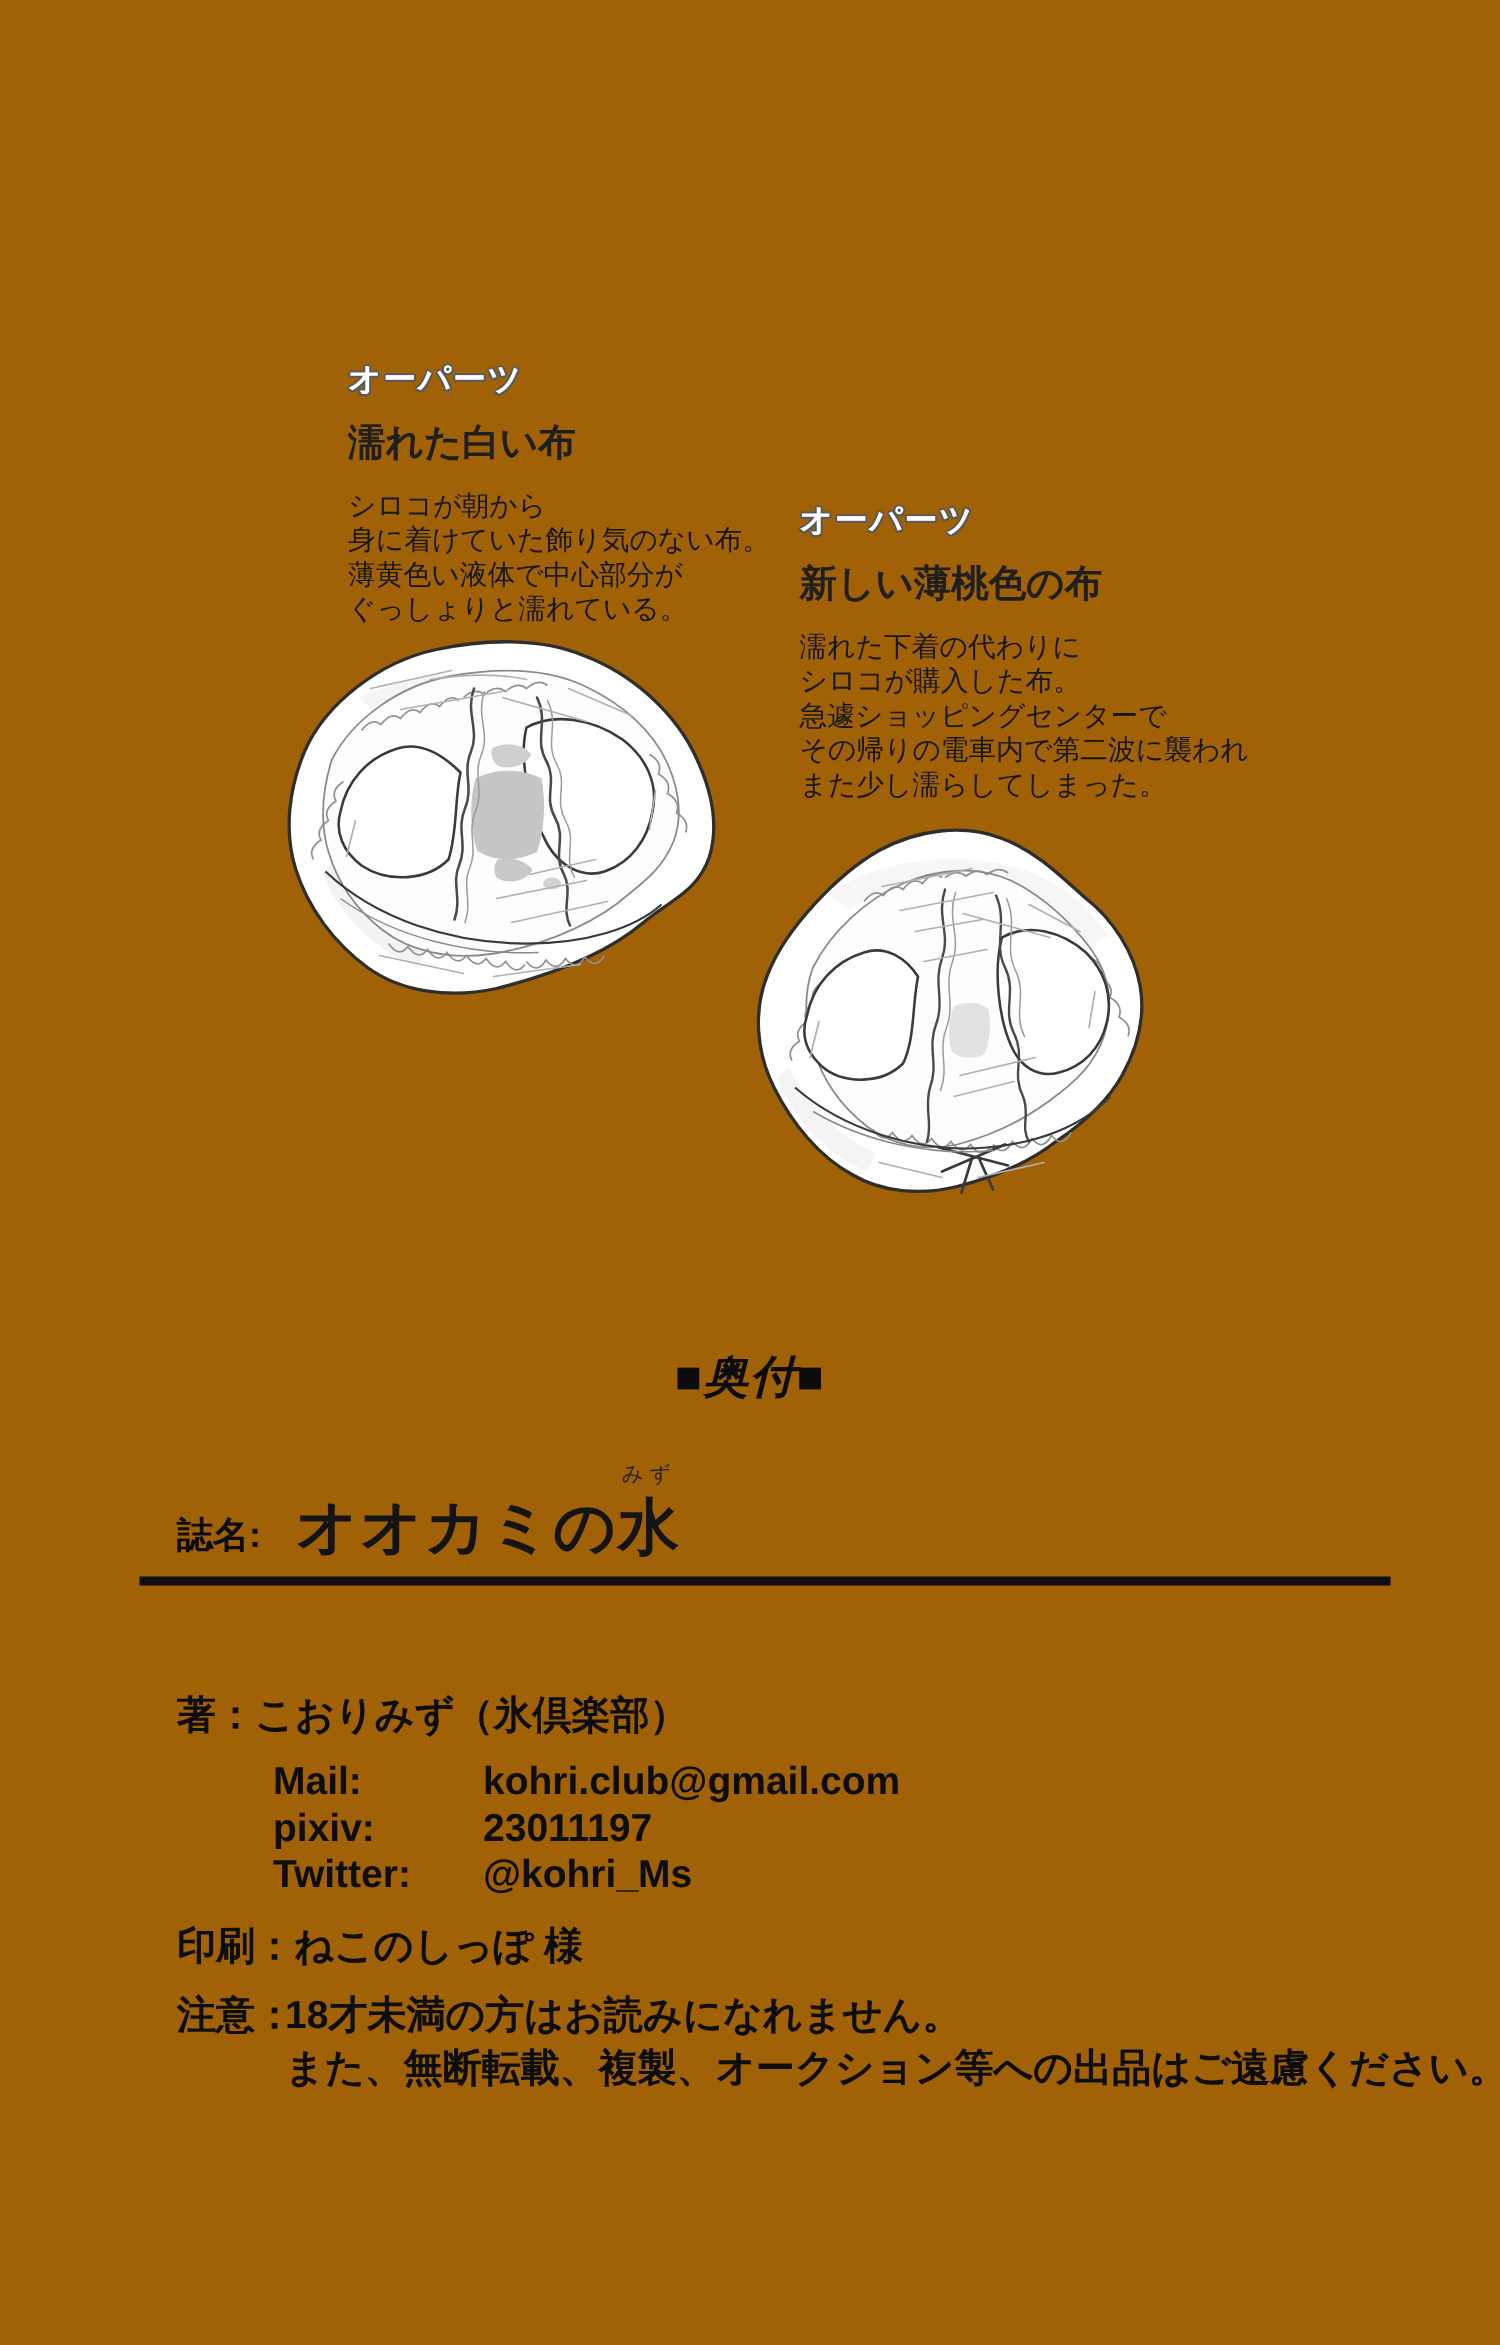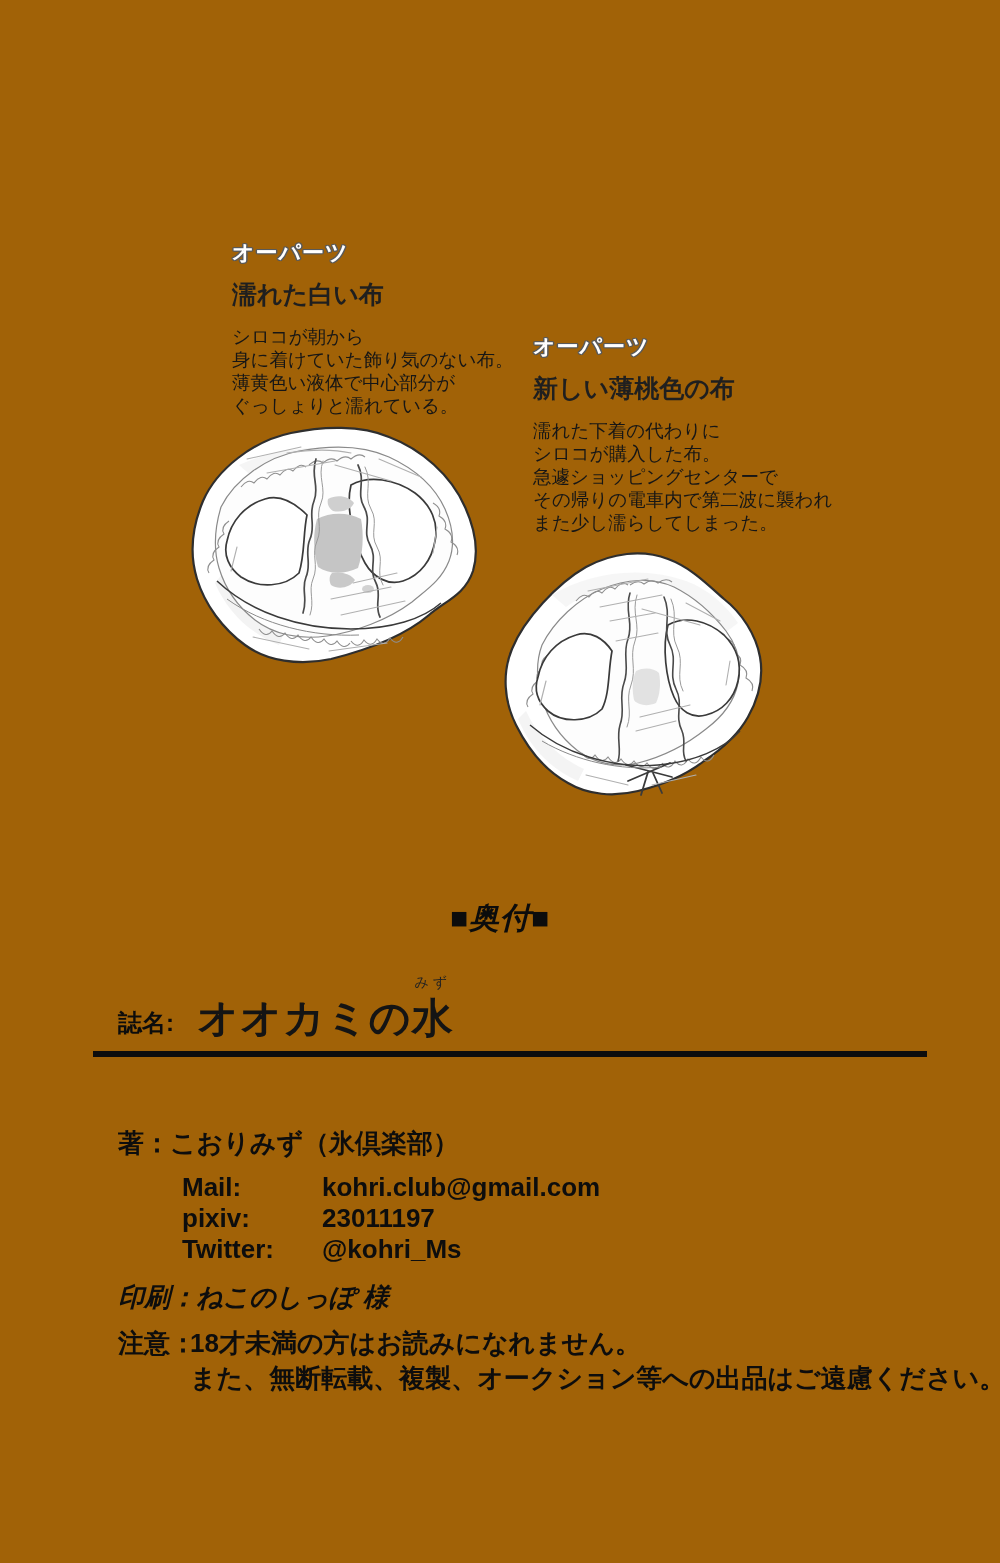--- a/index.html
+++ b/index.html
@@ -33,21 +33,21 @@
   .ruby-wrap{position:relative; display:inline-block;}
   .furi{position:absolute; left:50%; top:-17px; transform:translateX(-50%);
         font-size:14px; font-weight:500; letter-spacing:4px; color:#222; white-space:nowrap;}
   .rule{position:absolute; left:93px; top:1051px; width:834px; height:6px; background:#0d0d0d;}
   .c-row{position:absolute; left:118px; font-size:26px; font-weight:700; color:#0d0d0d; white-space:nowrap; line-height:31px;}
   .row-date{top:1081px;}
   .row-author{top:1128px;}
   .contacts{position:absolute; left:170px; top:1172px;margin-left:12px;}
   .contact-row{font-size:26px; font-weight:700; color:#0d0d0d; line-height:31px; white-space:nowrap;}
   .c-label{display:inline-block; width:140px;}
-  .row-printer{top:1282px;font-style:italic;}
+  .row-printer{top:1282px;}
   .notice-line1{top:1328px;}
   .notice-label{display:inline-block; width:72px;}
   .notice-line2{position:absolute; left:190px; top:1363px; font-size:26px; font-weight:700; color:#0d0d0d; white-space:nowrap; line-height:31px;}
 </style>
 </head>
 <body>
 
 <div class="page">
 
   <section class="item-card card-1">

